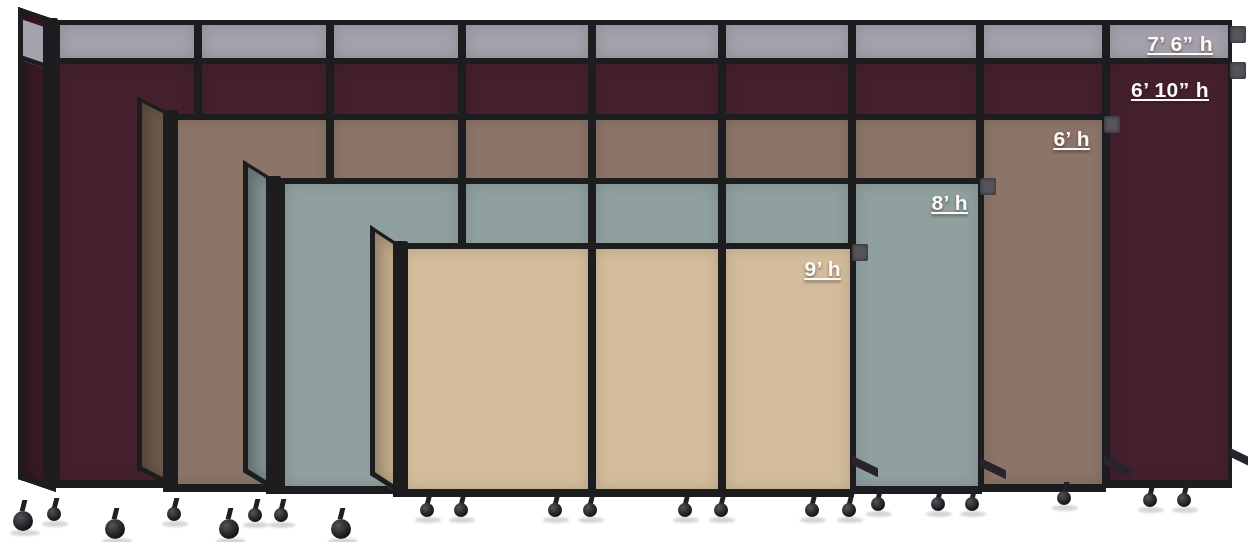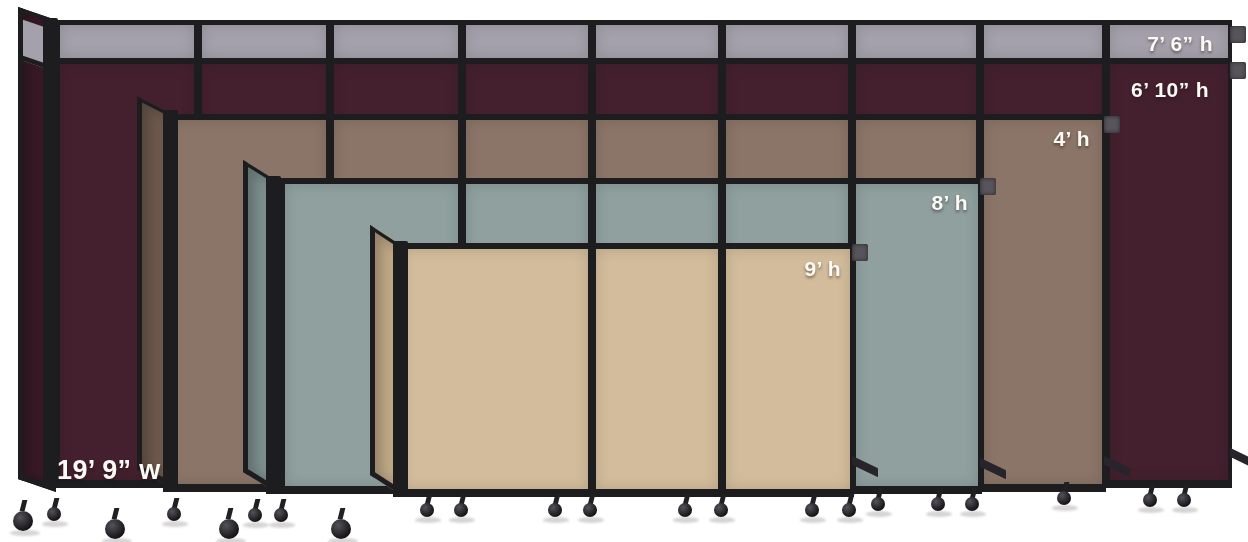--- a/index.html
+++ b/index.html
@@ -41,21 +41,21 @@
     background:radial-gradient(circle at 36% 32%, #55525a, #141316 72%);
   }
   .caster .cshadow{
     position:absolute;left:-2px;top:23px;width:26px;height:6px;border-radius:50%;
     background:rgba(70,58,64,.22);filter:blur(1px);
   }
   .caster.big .wheel{width:20px;height:20px;top:11px;left:1px;}
   .caster.big .cshadow{top:30px;width:30px;}
   .lbl{
     position:absolute;z-index:60;color:#fbfaf5;font-weight:bold;
-    text-shadow:0 2px 3px rgba(35,15,20,.5);white-space:nowrap;letter-spacing:.4px;
+    text-shadow:0 2px 3px rgba(35,15,20,.5);white-space:nowrap;letter-spacing:.4px;text-decoration:underline;
   }
   .lbl.h{font-size:21px;}
   .lbl.w{font-size:27px;}
 </style>
 </head>
 <body>
 
 <div class="stage">
   <div class="scene" id="scene">
       <div class="divider">
@@ -235,18 +235,17 @@
         <div class="caster" style="left: 839px; top: 494px;">
           <i class="stem"></i>
           <i class="wheel"></i>
           <i class="cshadow"></i>
         </div>
       </div>
     </div>
 
   <span class="lbl h" style="right:35px;top:32px">7’ 6” h</span>
   <span class="lbl h" style="right:39px;top:78px">6’ 10” h</span>
-  <span class="lbl h" style="right:158px;top:127px">4’ h</span>
+  <span class="lbl h" style="right:158px;top:127px">6’ h</span>
   <span class="lbl h" style="right:280px;top:191px">8’ h</span>
   <span class="lbl h" style="right:407px;top:257px">9’ h</span>
 
-  <span class="lbl w" style="left:57px;top:455px">19’ 9” w</span>
 </div>
 
 </body></html>

